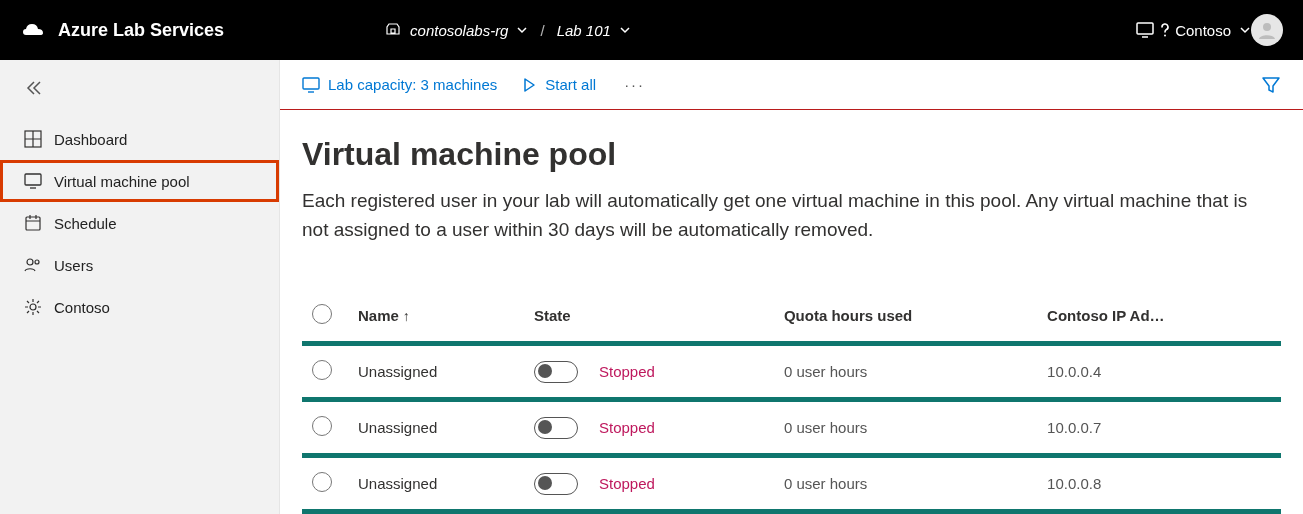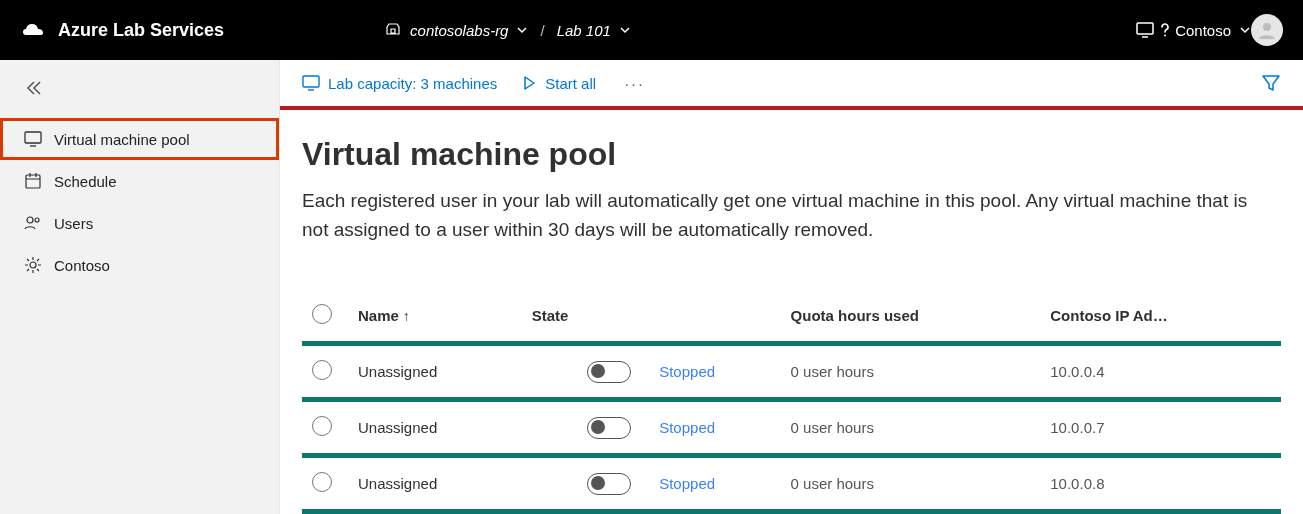--- a/index.html
+++ b/index.html
@@ -19,35 +19,35 @@
 
   
   .body { display: flex; height: calc(514px - 60px); }
   .sidebar { width: 280px; background: #f2f2f2; border-right: 1px solid #e5e5e5; padding-top: 16px; }
   .collapse-btn { padding: 4px 24px 22px; cursor: pointer; color: #555; }
   .nav-item { display: flex; align-items: center; gap: 12px; height: 42px; padding: 0 24px; font-size: 15px; color: #222; cursor: pointer; }
   .nav-item.selected { outline: 3px solid #d83b01; outline-offset: -3px; }
   .nav-icon { width: 18px; height: 18px; flex: none; display: flex; align-items: center; justify-content: center; }
 
   .main { flex: 1; display: flex; flex-direction: column; overflow: hidden; }
-  .cmdbar { height: 50px; border-bottom: 4px solid #b91c1c; display: flex; align-items: center; padding: 12px 22px; gap: 24px; color: #0078d4; font-size: 15px; }
+  .cmdbar { height: 50px; border-bottom: 1px solid #b91c1c; display: flex; align-items: center; padding: 12px 22px; gap: 24px; color: #0078d4; font-size: 15px; }
   .cmd { display: flex; align-items: center; gap: 8px; cursor: pointer; }
   .cmdbar .more { color: #555; letter-spacing: 2px; cursor: pointer; padding: 0 4px; }
   .cmdbar .filter { margin-left: auto; cursor: pointer; }
   .content { padding: 26px 22px 0; color: #323130; overflow: hidden; }
   h1 { font-size: 32px; font-weight: 600; margin-bottom: 14px; }
   .desc { font-size: 19px; color: #323130; line-height: 1.5; margin-bottom: 46px; max-width: 960px; }
 
   table { width: 100%; border-collapse: collapse; font-size: 15px; }
   th, td { text-align: left; padding: 14px 10px; border-bottom: 5px solid #0f766e; white-space: nowrap; }
   th { font-weight: 600; }
   th.sel, td.sel { width: 46px; }
   .radio { width: 20px; height: 20px; border: 1.5px solid #777; border-radius: 50%; display: inline-block; cursor: pointer; }
   .sort-arrow { font-size: 14px; margin-left: 4px; }
-  .state-cell { display: flex; align-items: center; gap: 28px; color: #3b82f6; justify-content: center; }
+  .state-cell { display: flex; align-items: center; gap: 21px; color: #be185d; }
   .toggle { width: 44px; height: 22px; border: 1.5px solid #555; border-radius: 11px; position: relative; background: #fff; cursor: pointer; }
   .toggle::after { content: ""; position: absolute; width: 14px; height: 14px; border-radius: 50%; background: #555; top: 2.5px; left: 3px; }
   .muted { color: #555; }
   svg { display: block; }
 </style>
 </head>
 <body>
 
 <div class="topbar">
   <div class="brand">
@@ -116,20 +116,29 @@
 
 <div class="body">
 
   <div class="sidebar">
     <div class="collapse-btn">
       <svg width="20" height="16" viewBox="0 0 20 16">
           <path d="M10 2 4 8l6 6 M16 2 10 8l6 6" fill="none" stroke="#555" stroke-width="1.5"></path>
         </svg>
     </div>
 
+    <div class="nav-item">
+      <span class="nav-icon">
+        <svg width="18" height="18" viewBox="0 0 18 18">
+            <rect x="1" y="1" width="16" height="16" fill="none" stroke="#323130" stroke-width="1.2"></rect>
+            <path d="M1 9h16 M9 1v16" stroke="#323130" stroke-width="1.2"></path>
+          </svg>
+      </span>
+      <span>Dashboard</span>
+    </div>
 
 
     <div class="nav-item selected">
       <span class="nav-icon">
         <svg width="18" height="18" viewBox="0 0 18 18">
             <rect x="1" y="2" width="16" height="11" rx="1" fill="none" stroke="#323130" stroke-width="1.3"></rect>
             <path d="M6 16h6" stroke="#323130" stroke-width="1.3"></path>
           </svg>
       </span>
       <span>Virtual machine pool</span>

